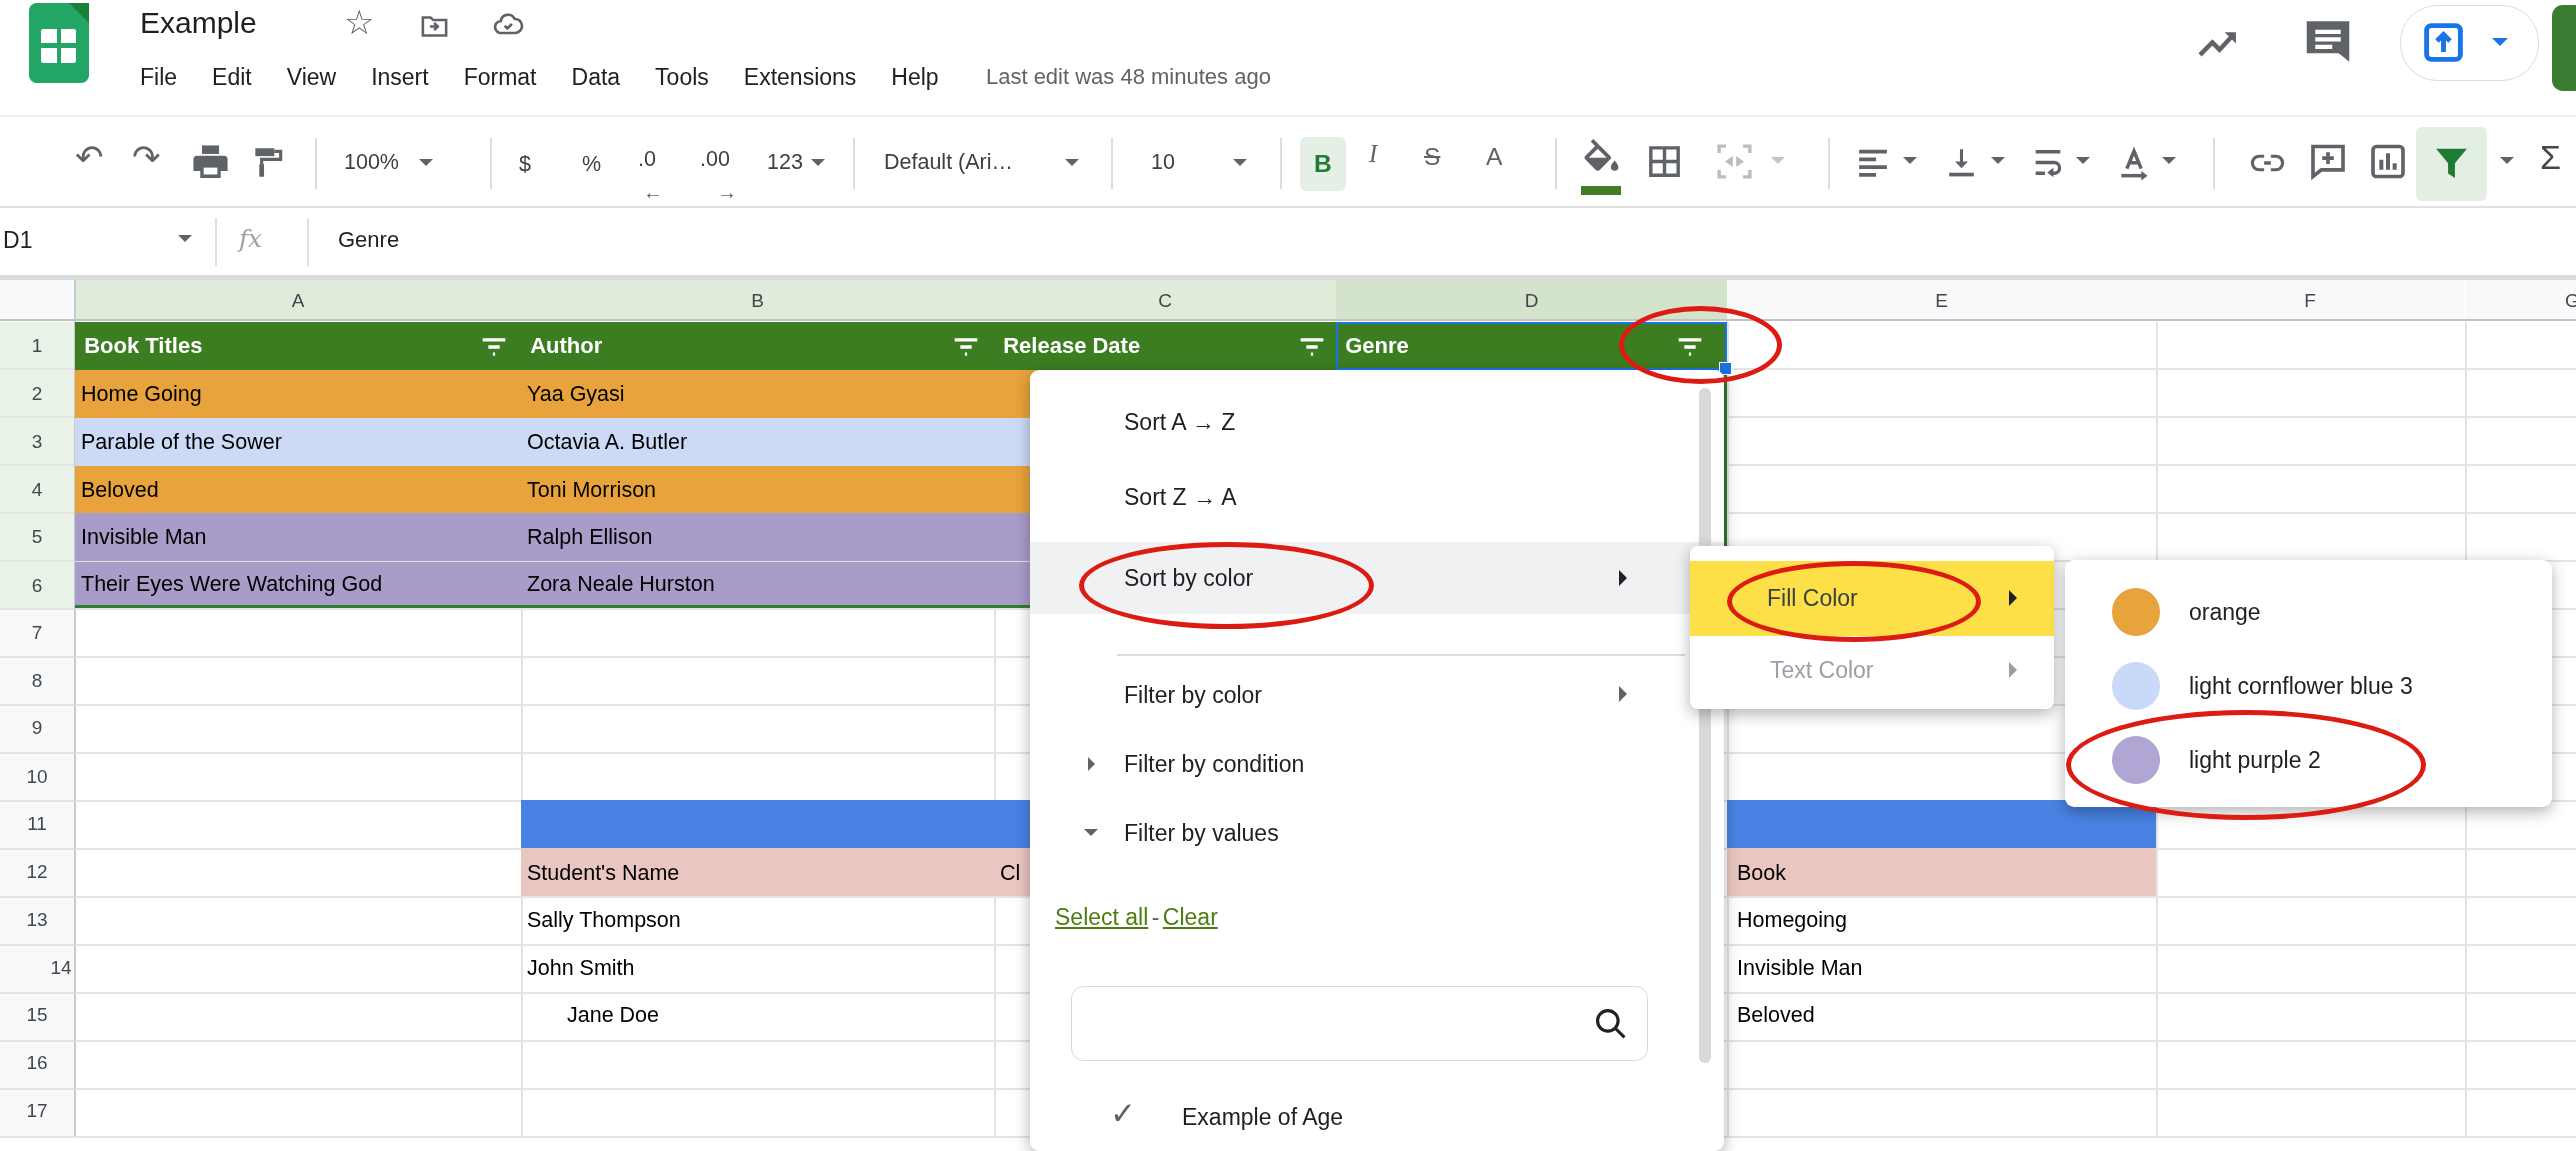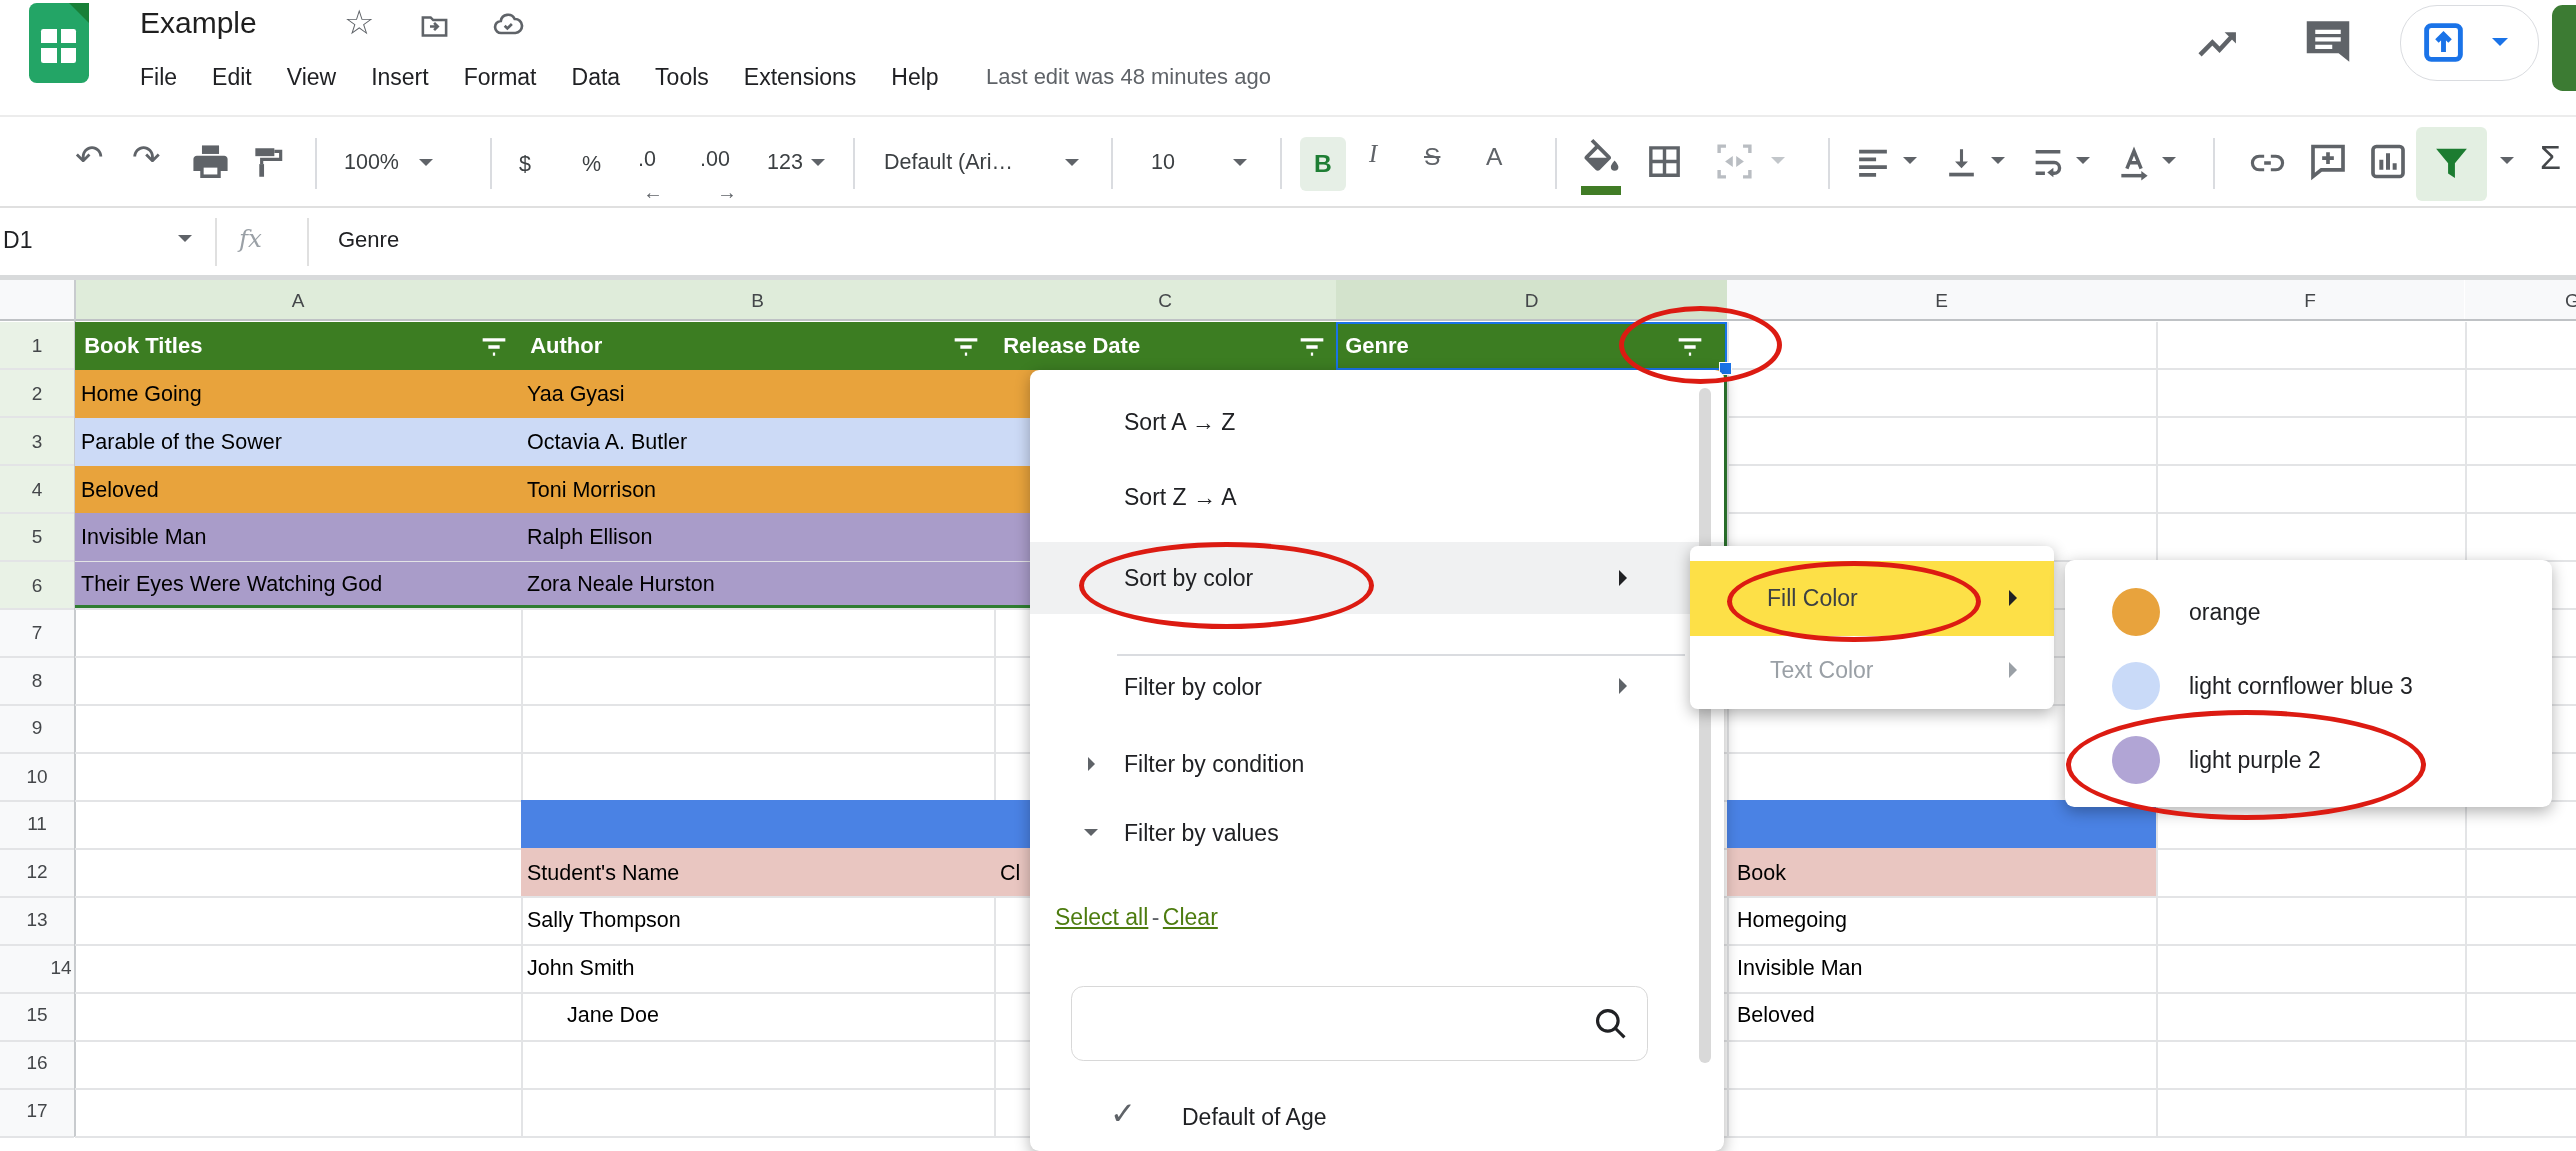--- a/index.html
+++ b/index.html
@@ -296,21 +296,21 @@
   <div class="abs cell" style="left:1737px;top:991px;width:414px;">Beloved</div>
 
   <div class="abs menucard" style="left:1030px;top:370px;width:694px;height:781px;z-index:30;">
     <div class="abs mitem nowrap" style="left:94px;top:29px;height:46px;line-height:46px;">Sort A → Z</div>
     <div class="abs mitem nowrap" style="left:94px;top:104px;height:46px;line-height:46px;">Sort Z → A</div>
     <div class="abs" style="left:0;top:172px;width:694px;height:72px;background:#f0f1f2;">
       <span class="mitem nowrap abs" style="left:94px;line-height:72px;">Sort by color</span>
       <span class="tri-r abs" style="left:589px;top:28px;"></span>
     </div>
     <div class="abs" style="left:87px;top:284px;width:568px;height:1.5px;background:#dadce0;"></div>
-    <div class="abs" style="left:0;top:290px;width:694px;height:54px;">
+    <div class="abs" style="left:0;top:298px;width:694px;height:54px;">
       <span class="mitem nowrap abs" style="left:94px;line-height:54px;">Filter by color</span>
       <span class="tri-r abs" style="left:589px;top:18.4px;border-left-color:#5f6368;"></span>
     </div>
     <div class="abs" style="left:0;top:367px;width:694px;height:54px;">
       <span class="abs" style="left:58px;top:20px;width:0;height:0;border:7px solid transparent;border-left-color:#5f6368;"></span>
       <span class="mitem nowrap abs" style="left:94px;line-height:54px;">Filter by condition</span>
     </div>
     <div class="abs" style="left:0;top:436px;width:694px;height:54px;">
       <span class="abs" style="left:54px;top:23px;width:0;height:0;border:7px solid transparent;border-top-color:#5f6368;"></span>
       <span class="mitem nowrap abs" style="left:94px;line-height:54px;">Filter by values</span>
@@ -322,21 +322,21 @@
     </div>
     <div class="abs" style="left:41px;top:616px;width:577px;height:75px;border:1.5px solid #d8d8d8;border-radius:12.3px;box-sizing:border-box;">
       <span class="abs mitem" style="left:15.3px;top:21.5px;"></span>
       <svg class="abs" style="right:17px;top:18.4px;" width="38" height="38" viewBox="0 0 24 24">
           <circle cx="10" cy="10" r="6.5" fill="none" stroke="#202124" stroke-width="2"></circle>
           <path stroke="#202124" stroke-width="2" d="M15 15l5.5 5.5"></path>
         </svg>
     </div>
     <div class="abs" style="left:0;top:720px;width:694px;height:54px;">
       <span class="abs" style="left:80px;top:4.6px;font-size:31px;color:#5f6368;">✓</span>
-      <span class="mitem nowrap abs" style="left:152px;line-height:54px;">Default of Age</span>
+      <span class="mitem nowrap abs" style="left:152px;line-height:54px;">Example of Age</span>
     </div>
     <div class="abs" style="left:669px;top:18.4px;width:12.3px;height:675px;background:#d9d9d9;border-radius:6.1px;"></div>
   </div>
 
   <div class="abs menucard" style="left:1690px;top:546px;width:364px;height:163px;z-index:31;border-radius:7.7px;">
     <div class="abs" style="left:0;top:14.6px;width:364px;height:75px;background:#fde047;">
       <span class="mitem nowrap abs" style="left:77px;line-height:75px;color:#3c4043;">Fill Color</span>
       <span class="tri-r abs" style="left:319px;top:29px;"></span>
     </div>
     <div class="abs" style="left:0;top:90px;width:364px;height:69px;">

